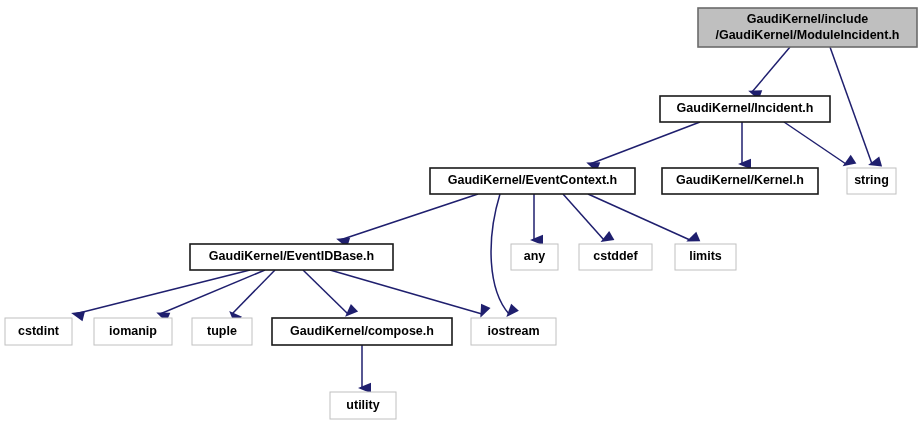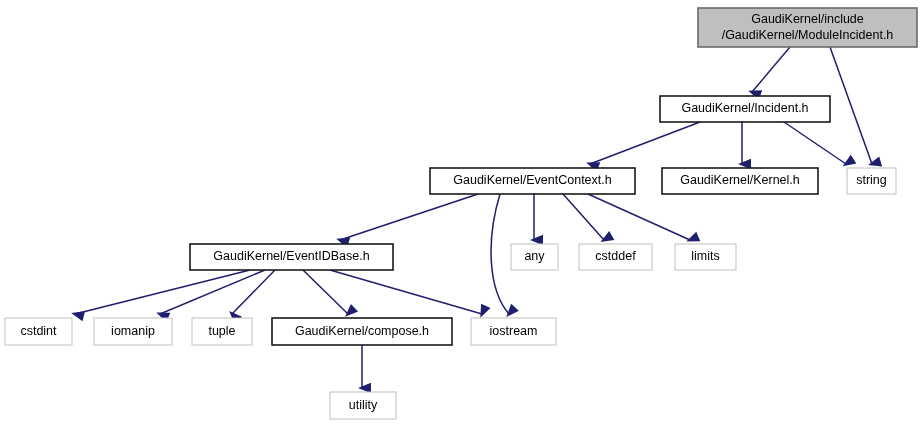--- a/index.html
+++ b/index.html
@@ -11,20 +11,21 @@
   body {
     width: 922px;
     height: 425px;
     font-family: "Liberation Sans", sans-serif;
     overflow: hidden;
   }
   #graph-root {
     position: relative;
     width: 922px;
     height: 425px;
+    font-weight: bold;
   }
   svg.depgraph {
     display: block;
     width: 922px;
     height: 425px;
   }
   .node-box {
     fill: #ffffff;
     stroke: #c0c0c0;
     stroke-width: 1;

